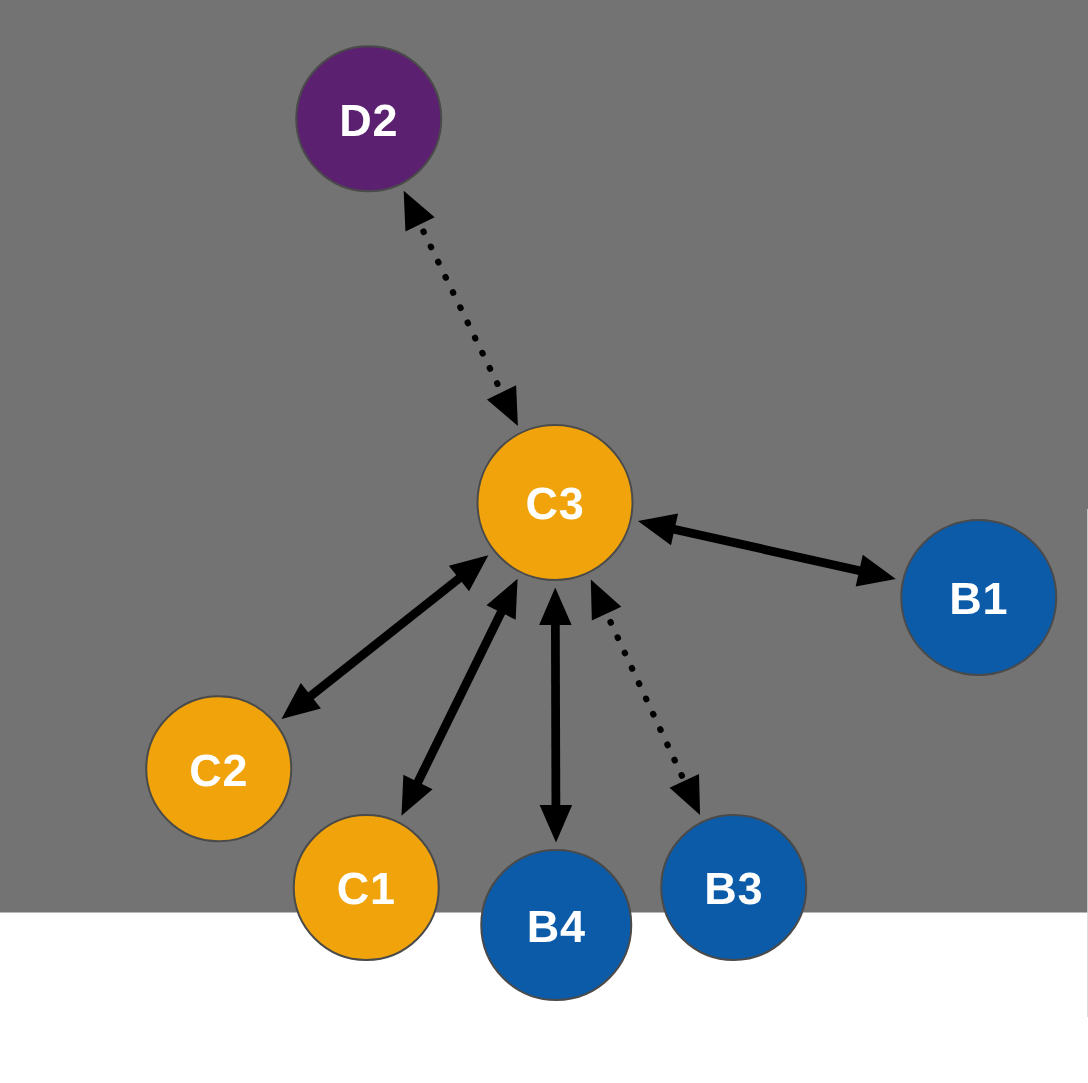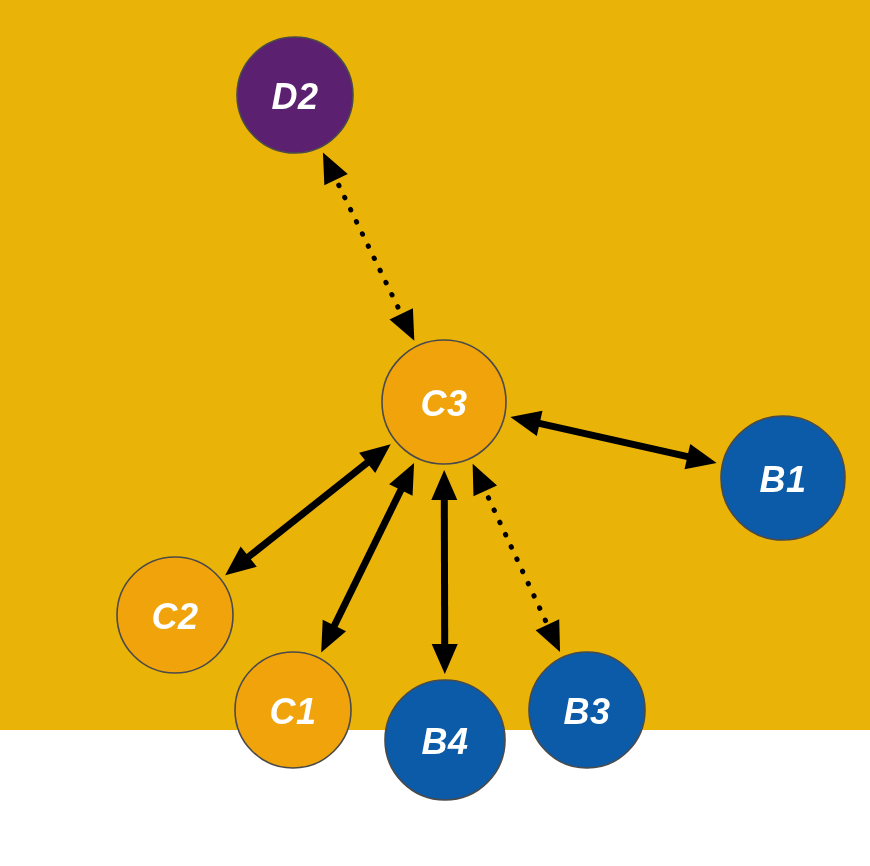--- a/index.html
+++ b/index.html
@@ -11,22 +11,21 @@
   body {
     width: 870px;
     height: 866px;
     font-family: "Liberation Sans", sans-serif;
     overflow: hidden;
   }
   #graph-canvas {
     position: relative;
     width: 870px;
     height: 730px;
-    background: #eab308;
-    font-style: italic;
+    background: #737373;
   }
   #graph-svg {
     position: absolute;
     left: 0;
     top: 0;
     width: 870px;
     height: 866px;
     display: block;
   }
   .node-label {

